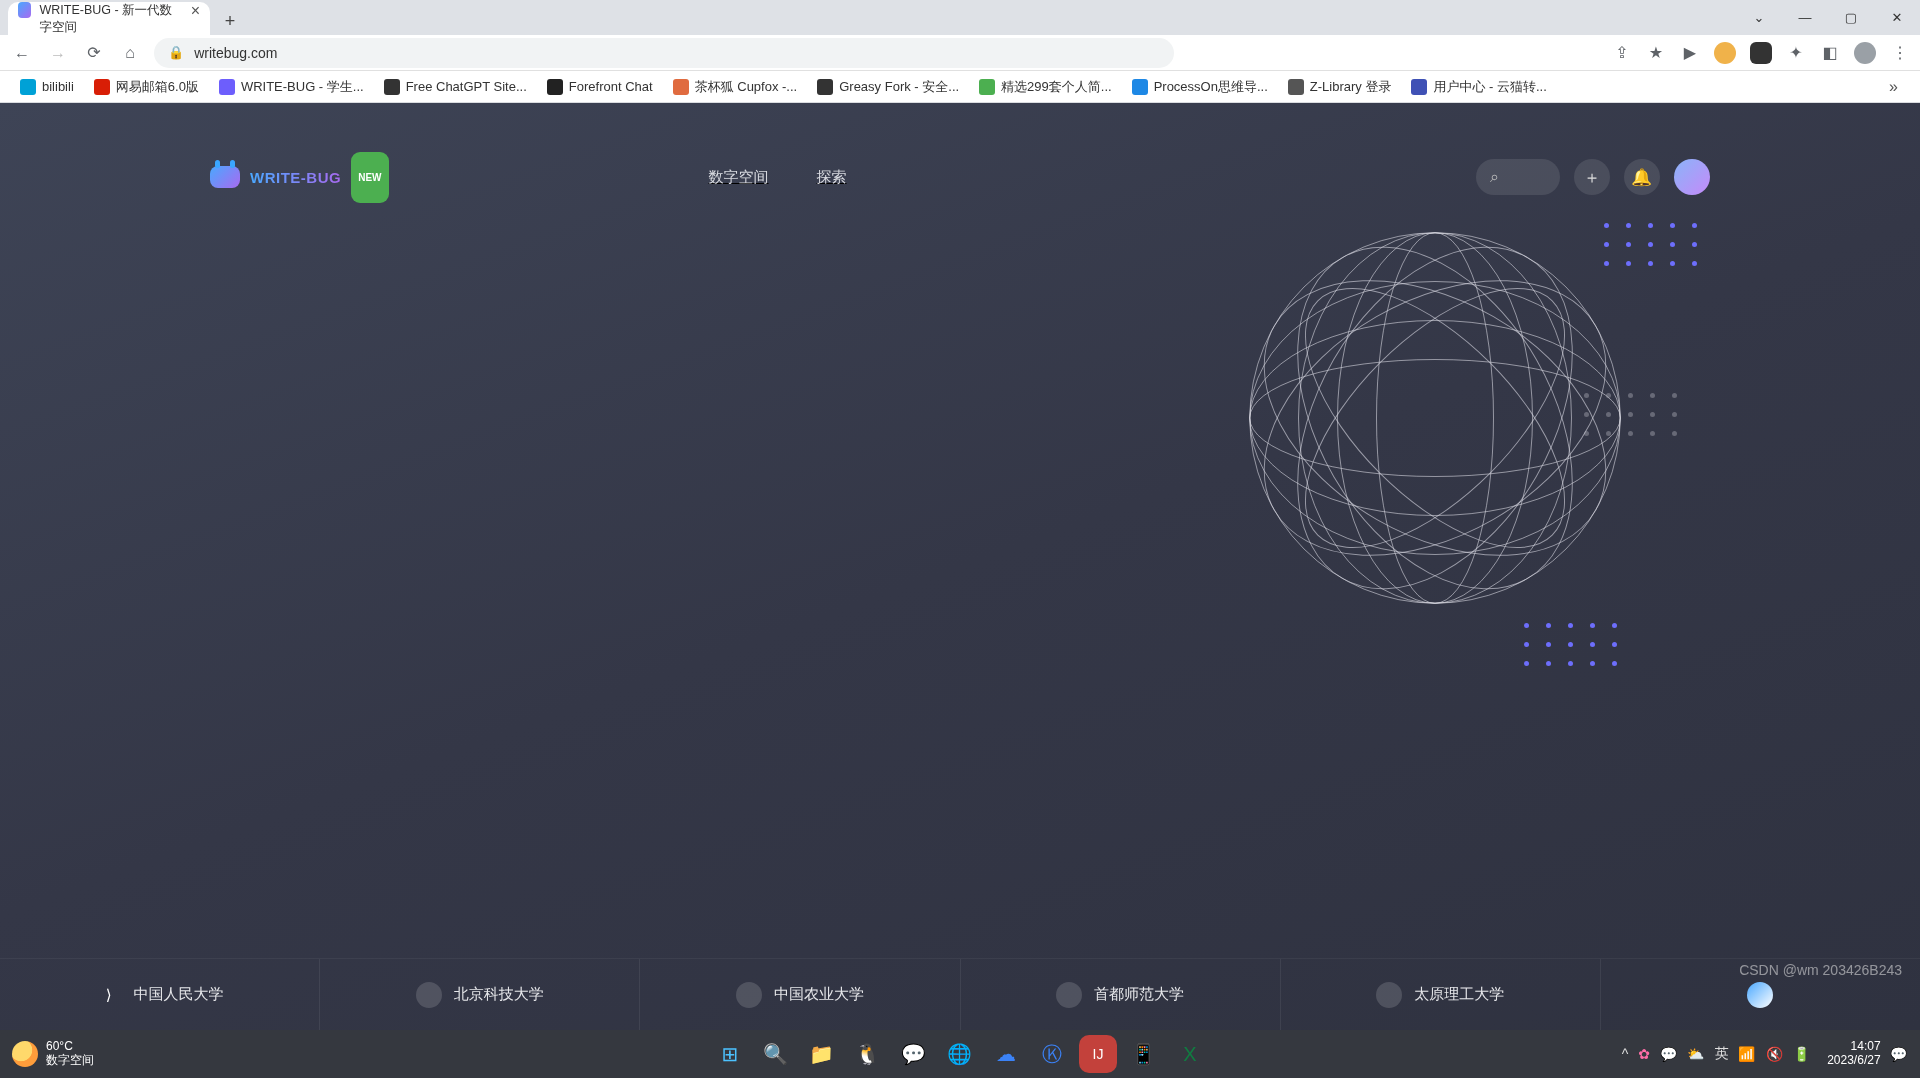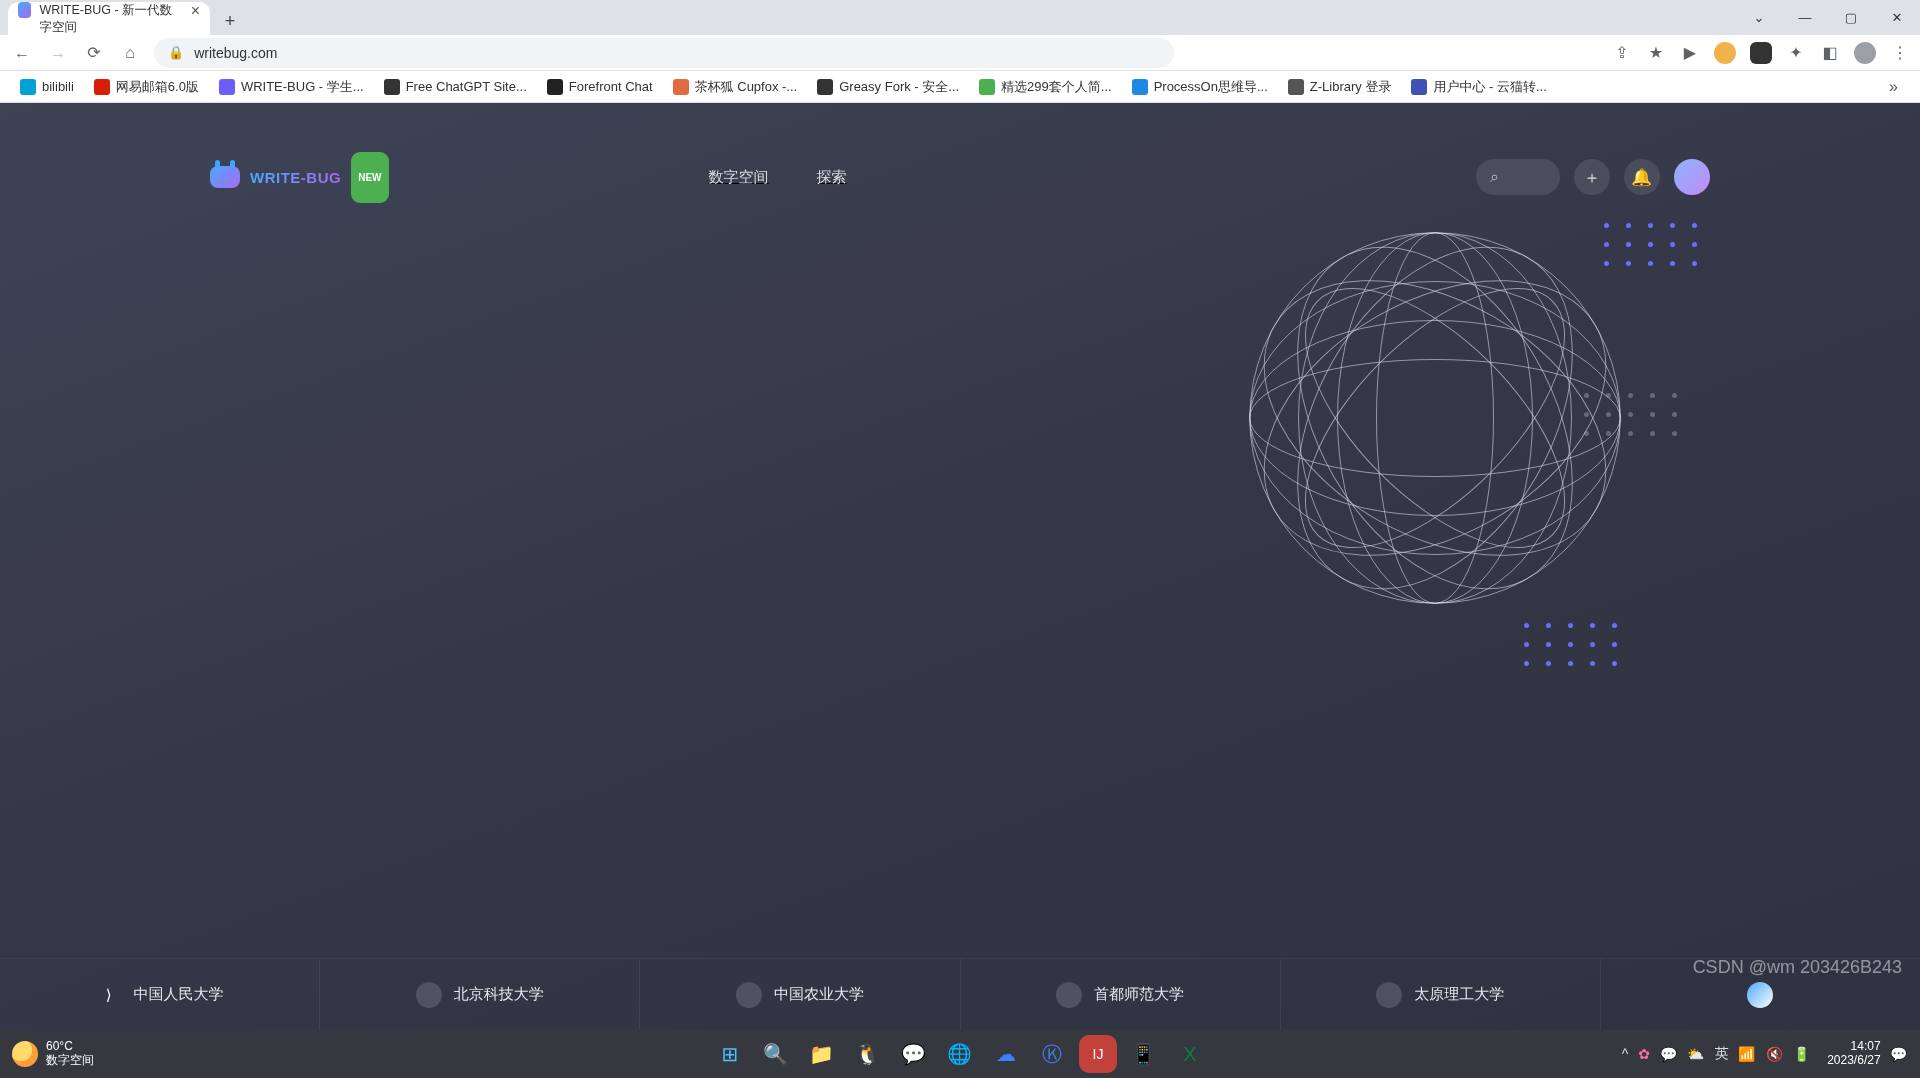--- a/index.html
+++ b/index.html
@@ -69,21 +69,21 @@
 
 .taskbar { height: 48px; background: rgba(20,22,30,0.85); backdrop-filter: blur(6px); display: flex; align-items: center; padding: 0 12px; color: #fff; font-size: 12px; }
 .weather { display: flex; align-items: center; gap: 8px; }
 .weather-ico { width: 26px; height: 26px; border-radius: 50%; background: radial-gradient(circle at 35% 35%, #ffd96b 45%, #ff9d3b 48%); }
 .weather-txt { line-height: 1.15; }
 .task-center { position: absolute; left: 50%; transform: translateX(-50%); display: flex; gap: 8px; }
 .task-ico { width: 38px; height: 38px; border-radius: 6px; display: flex; align-items: center; justify-content: center; font-size: 20px; }
 .tray { margin-left: auto; display: flex; align-items: center; gap: 10px; }
 .tray .t { font-size: 14px; color: #ddd; }
 .clock { text-align: right; line-height: 1.15; margin-left: 6px; }
-.watermark { position: absolute; right: 18px; bottom: 52px; color: rgba(230,230,230,0.55); font-size: 18px; }
+.watermark { position: absolute; right: 18px; bottom: 52px; color: rgba(230,230,230,0.55); font-size: 14px; }
 </style>
 </head>
 <body>
 
 <div class="tab-strip">
   <div class="tab">
     <div class="tab-favicon"></div>
     <span>WRITE-BUG - 新一代数字空间</span>
     <span class="tab-close">×</span>
   </div>

